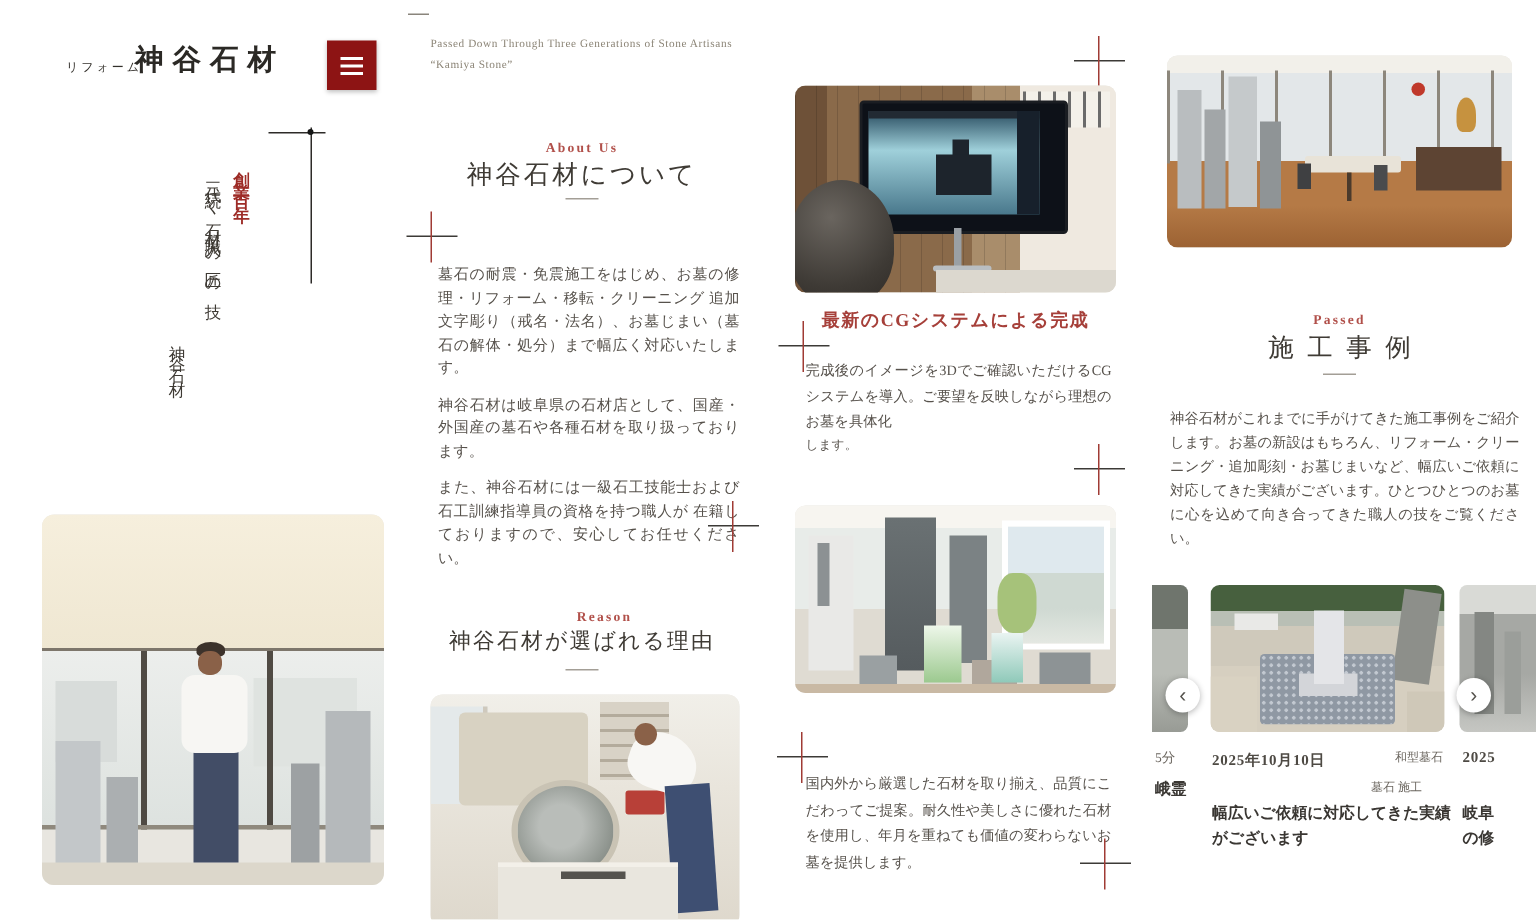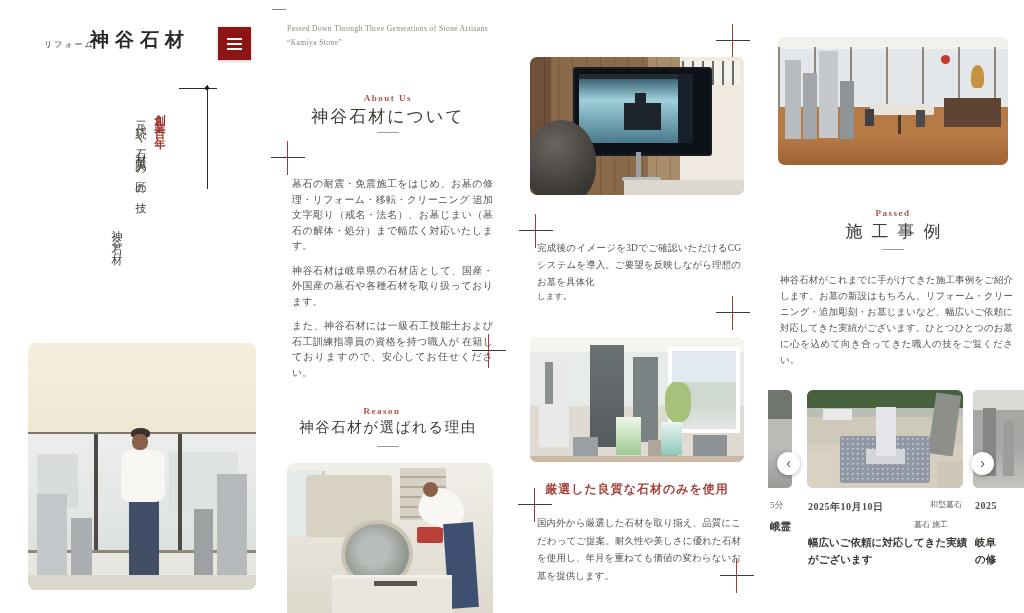--- a/index.html
+++ b/index.html
@@ -36,21 +36,21 @@
   .divider{height:1px;background:#a39e96;}
   .body-text{color:#57524c;text-align:justify;}
   .body-text p{margin:0 0 9px 0;}
 
   
   .en-intro{left:287px;top:22px;width:230px;font-size:7.5px;line-height:14px;letter-spacing:.4px;color:#8c8577;}
   .about-label{left:283px;top:93px;width:210px;}
   .about-title{left:283px;top:105px;width:210px;font-size:17px;letter-spacing:2px;}
   .about-divider{left:377px;top:132px;width:22px;}
   .about-body{left:292px;top:176px;width:201px;font-size:10px;line-height:15.5px;}
-  .reason-label{left:277px;top:406px;width:210px;}
+  .reason-label{left:298px;top:406px;width:210px;}
   .reason-title{left:283px;top:418px;width:210px;font-size:14.5px;letter-spacing:1.5px;}
   .reason-divider{left:377px;top:446px;width:22px;}
 
   
   .feat-title{width:214px;font-size:12px;font-weight:bold;color:#a6403a;text-align:center;letter-spacing:1px;}
   .f1-title{left:530px;top:205px;}
   .f1-body{left:537px;top:240px;width:204px;font-size:9.5px;line-height:17px;}
   .f1-tail{left:537px;top:291px;font-size:8.5px;color:#57524c;}
   .f2-title{left:530px;top:481px;}
   .f2-body{left:537px;top:515px;width:204px;font-size:9.5px;line-height:17.5px;}
@@ -287,20 +287,21 @@
     <div class="pc-toolbar"></div>
     <div class="pc-panel"></div>
     <div class="pc-model-top"></div>
     <div class="pc-model"></div>
     <div class="pc-stand"></div>
     <div class="pc-base"></div>
     <div class="pc-desk"></div>
     <div class="pc-head"></div>
   </div>
 
+  <div class="abs feat-title f1-title">最新のCGシステムによる完成</div>
   <div class="abs xmark" style="left:519px;top:214px;">
       <span class="xh"></span>
       <span class="xv"></span>
     </div>
   <div class="abs body-text f1-body">完成後のイメージを3Dでご確認いただけるCGシステムを導入。ご要望を反映しながら理想のお墓を具体化</div>
   <div class="abs f1-tail">します。</div>
   <div class="abs xmark" style="left:716px;top:296px;">
       <span class="xh"></span>
       <span class="xv"></span>
     </div>
@@ -314,21 +315,20 @@
     <div class="ps-white"></div>
     <div class="ps-tablet"></div>
     <div class="ps-s1"></div>
     <div class="ps-s2"></div>
     <div class="ps-s3"></div>
     <div class="ps-sign1"></div>
     <div class="ps-sign2"></div>
     <div class="ps-floor"></div>
   </div>
 
-  <div class="abs feat-title f2-title">厳選した良質な石材のみを使用</div>
   <div class="abs xmark" style="left:518px;top:488px;">
       <span class="xh"></span>
       <span class="xv"></span>
     </div>
   <div class="abs body-text f2-body">国内外から厳選した石材を取り揃え、品質にこだわってご提案。耐久性や美しさに優れた石材を使用し、年月を重ねても価値の変わらないお墓を提供します。</div>
   <div class="abs xmark" style="left:720px;top:559px;">
       <span class="xh"></span>
       <span class="xv"></span>
     </div>
 

